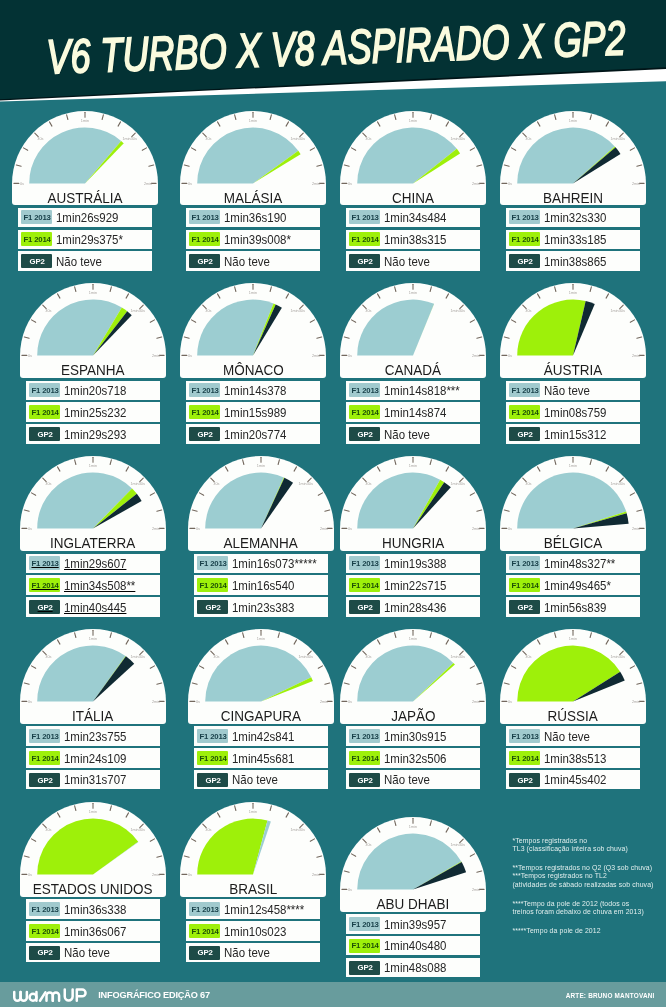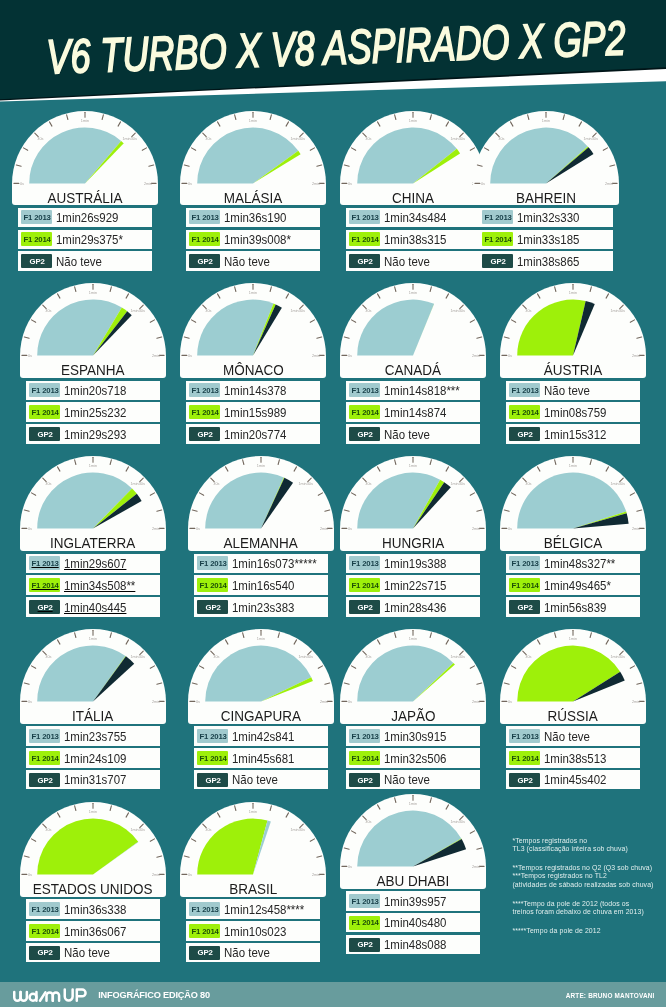--- a/index.html
+++ b/index.html
@@ -183,21 +183,21 @@
     </div>
     <div class="bar">
       <span class="badge" style="background: rgb(158, 240, 10); color: rgb(29, 79, 6);">F1 2014</span>
       <span class="tval">1min38s315</span>
     </div>
     <div class="bar">
       <span class="badge" style="background: rgb(30, 75, 71); color: rgb(255, 255, 255);">GP2</span>
       <span class="tval">Não teve</span>
     </div>
   </div>
-      <div class="card" style="left: 473px; top: 110.5px;">
+      <div class="card" style="left: 500px; top: 110.5px;">
     <div class="head">
       <svg viewBox="0 0 146 94.8" preserveAspectRatio="none">
             <path d="M73,72.4 L17.200,72.400 A55.8,55.8 0 0 1 114.789,35.422 Z" fill="#9ccdd1" shape-rendering="geometricPrecision"></path>
             <path d="M73,72.4 L114.789,35.422 A55.8,55.8 0 0 1 115.606,36.367 Z" fill="#9ef00a" shape-rendering="geometricPrecision"></path>
             <path d="M73,72.4 L115.606,36.367 A55.8,55.8 0 0 1 120.474,43.077 Z" fill="#102a33" shape-rendering="geometricPrecision"></path>
             <line x1="6.85" y1="72.40" x2="1.95" y2="72.40" stroke="#74695f" stroke-width="1.1" stroke-linecap="round"></line>
             <line x1="9.10" y1="55.28" x2="4.37" y2="54.01" stroke="#74695f" stroke-width="1.1" stroke-linecap="round"></line>
             <line x1="15.71" y1="39.33" x2="11.47" y2="36.88" stroke="#74695f" stroke-width="1.1" stroke-linecap="round"></line>
             <line x1="26.22" y1="25.62" x2="22.76" y2="22.16" stroke="#74695f" stroke-width="1.1" stroke-linecap="round"></line>
             <line x1="39.93" y1="15.11" x2="37.48" y2="10.87" stroke="#74695f" stroke-width="1.1" stroke-linecap="round"></line>
@@ -776,21 +776,21 @@
     </div>
     <div class="bar">
       <span class="badge" style="background: rgb(158, 240, 10); color: rgb(29, 79, 6);">F1 2014</span>
       <span class="tval">1min10s023</span>
     </div>
     <div class="bar">
       <span class="badge" style="background: rgb(30, 75, 71); color: rgb(255, 255, 255);">GP2</span>
       <span class="tval">Não teve</span>
     </div>
   </div>
-      <div class="card" style="left: 340px; top: 794px;">
+      <div class="card" style="left: 340px; top: 817px;">
     <div class="head">
       <svg viewBox="0 0 146 94.8" preserveAspectRatio="none">
             <path d="M73,72.4 L17.200,72.400 A55.8,55.8 0 0 1 121.293,44.446 Z" fill="#9ccdd1" shape-rendering="geometricPrecision"></path>
             <path d="M73,72.4 L121.293,44.446 A55.8,55.8 0 0 1 121.671,45.109 Z" fill="#9ef00a" shape-rendering="geometricPrecision"></path>
             <path d="M73,72.4 L121.671,45.109 A55.8,55.8 0 0 1 126.109,55.279 Z" fill="#102a33" shape-rendering="geometricPrecision"></path>
             <line x1="6.85" y1="72.40" x2="1.95" y2="72.40" stroke="#74695f" stroke-width="1.1" stroke-linecap="round"></line>
             <line x1="9.10" y1="55.28" x2="4.37" y2="54.01" stroke="#74695f" stroke-width="1.1" stroke-linecap="round"></line>
             <line x1="15.71" y1="39.33" x2="11.47" y2="36.88" stroke="#74695f" stroke-width="1.1" stroke-linecap="round"></line>
             <line x1="26.22" y1="25.62" x2="22.76" y2="22.16" stroke="#74695f" stroke-width="1.1" stroke-linecap="round"></line>
             <line x1="39.93" y1="15.11" x2="37.48" y2="10.87" stroke="#74695f" stroke-width="1.1" stroke-linecap="round"></line>
@@ -839,16 +839,16 @@
           <path d="M7.55,4.9 V10.6 A3.15,3.15 0 0 0 13.85,10.6 V4.9"></path>
           <circle cx="20.0" cy="10.3" r="3.45"></circle>
           <path d="M23.45,5.0 V13.75"></path>
           <path d="M27.0,13.75 L32.4,5.4"></path>
           <path d="M33.5,13.75 V8.6 A3.15,3.15 0 0 1 39.8,8.6 V13.75"></path>
           <path d="M39.8,13.75 V8.6 A3.15,3.15 0 0 1 46.1,8.6 V13.75"></path>
           <path d="M51.75,2.6 V9.5 A3.95,3.95 0 0 0 59.65,9.5 V2.6"></path>
           <path d="M63.8,13.75 V2.6 H69.2 A3.35,3.35 0 0 1 69.2,9.3 H63.8"></path>
         </g>
       </svg></div>
-  <div class="edition">INFOGRÁFICO EDIÇÃO 80</div>
+  <div class="edition">INFOGRÁFICO EDIÇÃO 67</div>
   <div class="credit">ARTE: BRUNO MANTOVANI</div>
 
 </div>
 
 </body></html>

